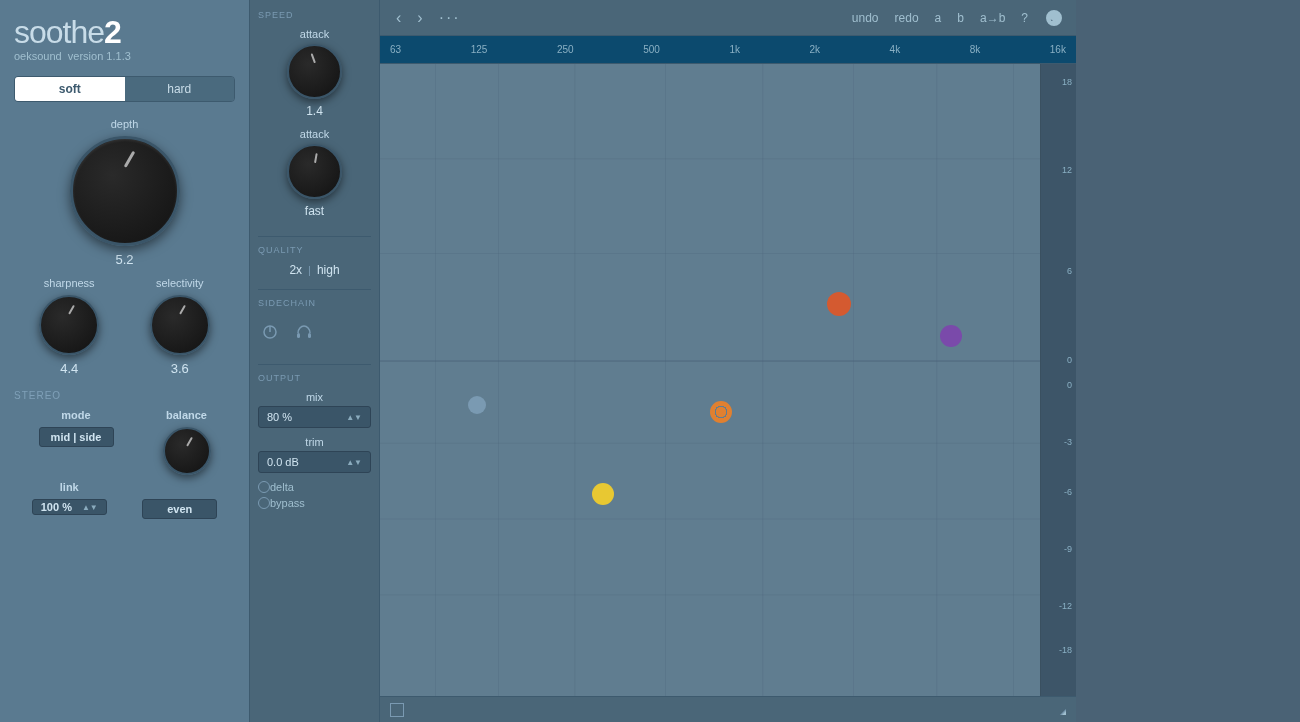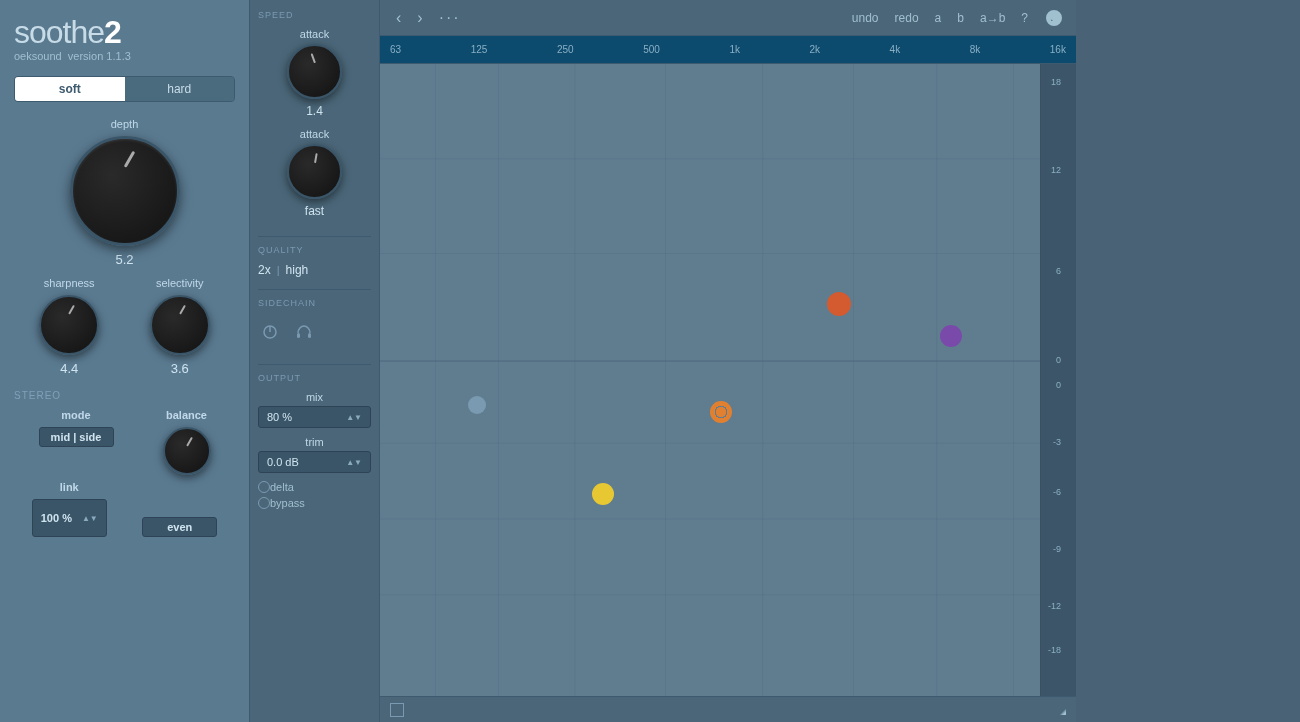--- a/index.html
+++ b/index.html
@@ -187,21 +187,21 @@
       border-radius: 3px;
       text-align: center;
       min-width: 75px;
     }
 
     .spinner-box {
       background: #3a5568;
       border: 1px solid #2e4456;
       color: #d0e4f0;
       font-size: 11px;
-      padding: 12px 8px;
+      padding: 1px 8px;
       border-radius: 3px;
       text-align: center;
       min-width: 75px;
       display: flex;
       align-items: center;
       justify-content: space-between;
     }
 
     .spinner-arrows {
       display: flex;
@@ -255,20 +255,21 @@
       margin-bottom: 10px;
     }
 
     .dropdown-row {
       display: flex;
       align-items: center;
       gap: 6px;
       font-size: 11px;
       color: #d0e4f0;
       margin-bottom: 4px;
+      justify-content: center;
     }
 
     .divider-line {
       width: 100%;
       height: 1px;
       background: #3d5a6e;
       margin: 8px 0;
     }
 
     .sidechain-icons {
@@ -413,21 +414,21 @@
     }
 
     .eq-bg {
       width: 100%;
       height: 100%;
       position: absolute;
     }
 
     .db-tick {
       position: absolute;
-      right: 15px;
+      right: 4px;
       font-size: 9px;
       color: #8ab0c4;
     }
 
     
     .node-dot {
       position: absolute;
       border-radius: 50%;
       cursor: pointer;
       transform: translate(-50%, -50%);

